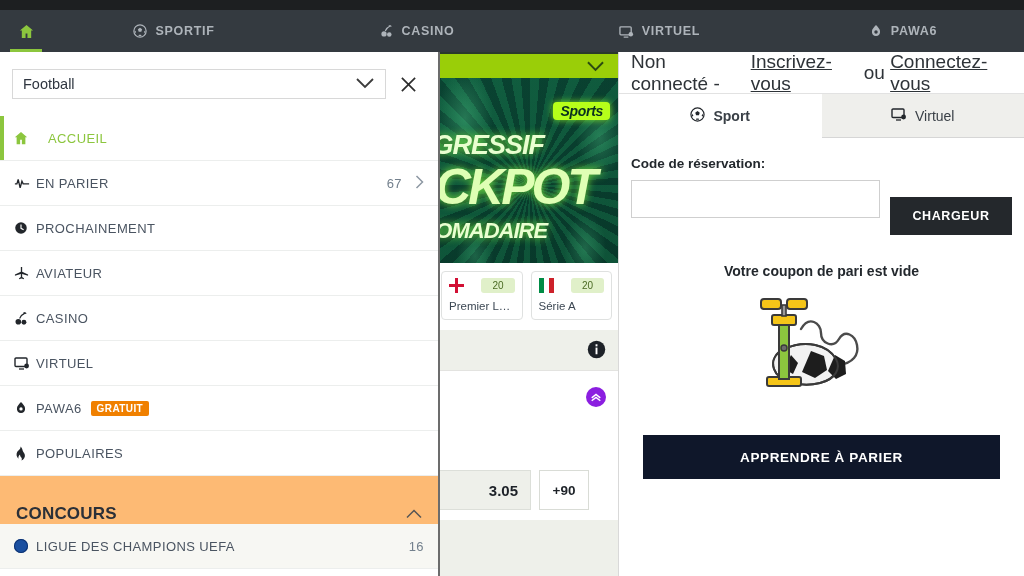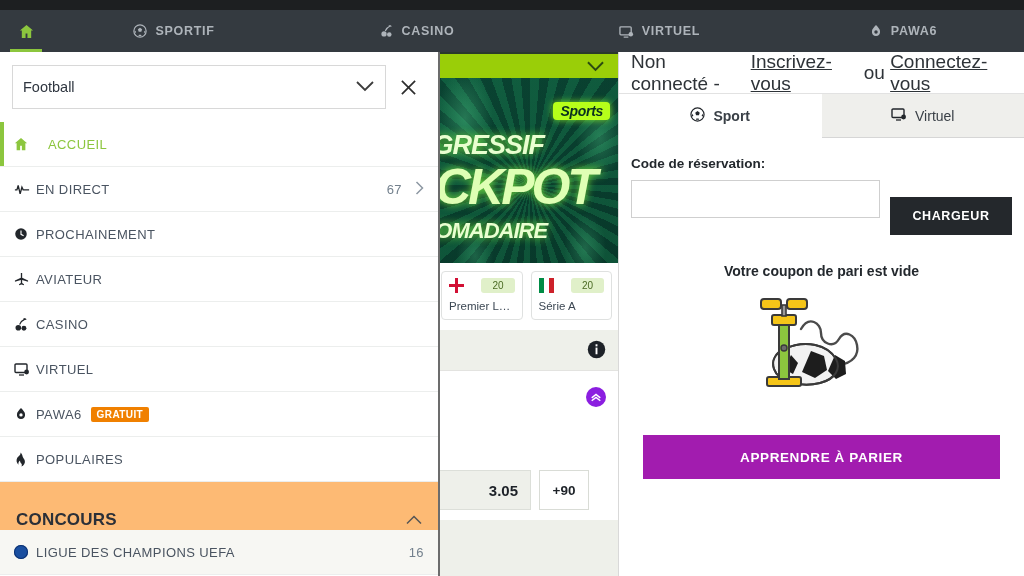--- a/index.html
+++ b/index.html
@@ -94,21 +94,21 @@
   }
 
   
   .sidebar {
     position:absolute; left:0; top:52px; width:440px; height:524px;
     background:#fff; border-right:2px solid #6c6c6c; z-index:20;
     display:flex; flex-direction:column;
   }
   .sb-search { padding:13px 12px; display:flex; align-items:center; gap:4px; background:#fff; }
   .sb-select {
-    flex:1; height:44px; border:1px solid #d8d8d8; background:#fff;
+    flex:1; height:30px; border:1px solid #d8d8d8; background:#fff;
     display:flex; align-items:center; padding:0 10px; position:relative;
   }
   .sb-select .val { font-size:14.5px; color:#2f3640; }
   .sb-select .chev { margin-left:auto; color:#444; }
   .sb-clear {
     width:36px; height:38px; display:flex; align-items:center; justify-content:center;
     color:#333; cursor:pointer;
   }
   .sb-list { flex:1; overflow:hidden; }
   .sb-row {
@@ -158,21 +158,21 @@
   .rp-inputrow { display:flex; gap:10px; }
   .rp-input { flex:1; height:38px; border:1px solid #cfcfcf; background:#fff; padding:0 8px; font-size:13px; }
   .rp-load {
     width:122px; height:38px; background:#24282c; color:#fff;
     font-size:12.5px; font-weight:bold; letter-spacing:.6px;
     display:flex; align-items:center; justify-content:center; cursor:pointer; border:none;margin-top:17px;
   }
   .rp-empty { text-align:center; font-size:14px; font-weight:bold; color:#23282d; margin-top:28px; }
   .rp-art { display:flex; justify-content:center; margin-top:14px; height:100px; }
   .rp-cta {
-    margin:42px 12px 0 12px; height:44px; background:#a21caf; color:#fff;
+    margin:42px 12px 0 12px; height:44px; background:#0f172a; color:#fff;
     font-size:13.5px; font-weight:bold; letter-spacing:.6px;
     display:flex; align-items:center; justify-content:center; cursor:pointer;
   }
 </style>
 </head>
 <body>
 
 <div id="app">
 
   <div class="topstrip"></div>
@@ -324,21 +324,21 @@
         </span>
         <span class="r-lab">ACCUEIL</span>
       </div>
 
       <div class="sb-row">
         <span class="r-ico">
           <svg width="16" height="14" viewBox="0 0 18 14">
               <path d="M1 8h2.3l1.4-5 2.2 9.5 2-7.5 1.4 3H17" stroke="#22262b" stroke-width="1.5" fill="none"></path>
             </svg>
         </span>
-        <span class="r-lab">EN DIRECT</span>
+        <span class="r-lab">EN PARIER</span>
         <span class="r-right">
           <span>67</span>
           <span>
             <svg width="9" height="14" viewBox="0 0 9 14">
                 <path d="M1.5 1l6 6-6 6" stroke="#8d98a3" stroke-width="1.5" fill="none"></path>
               </svg>
           </span>
         </span>
       </div>
 

